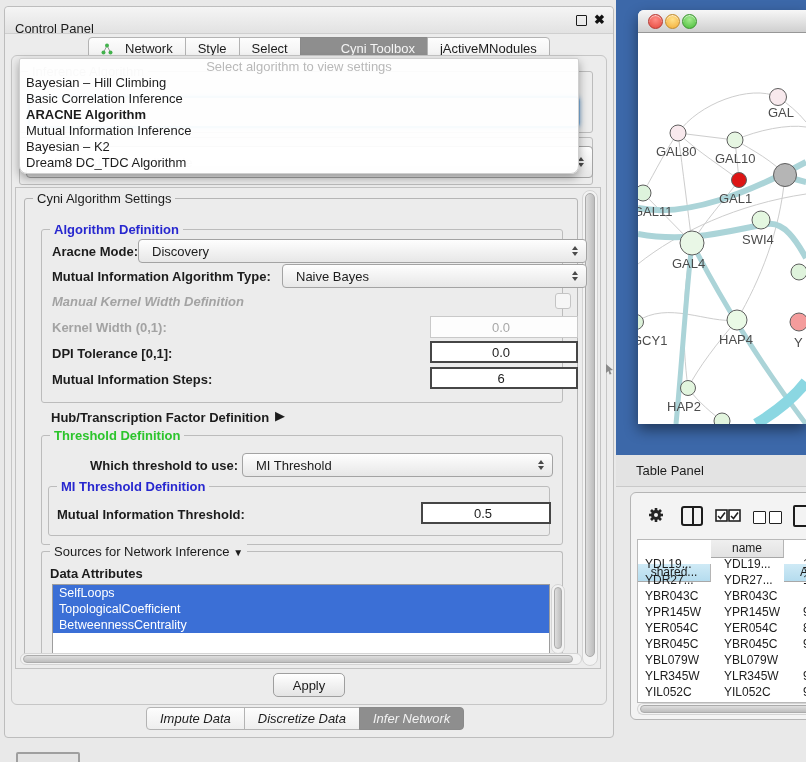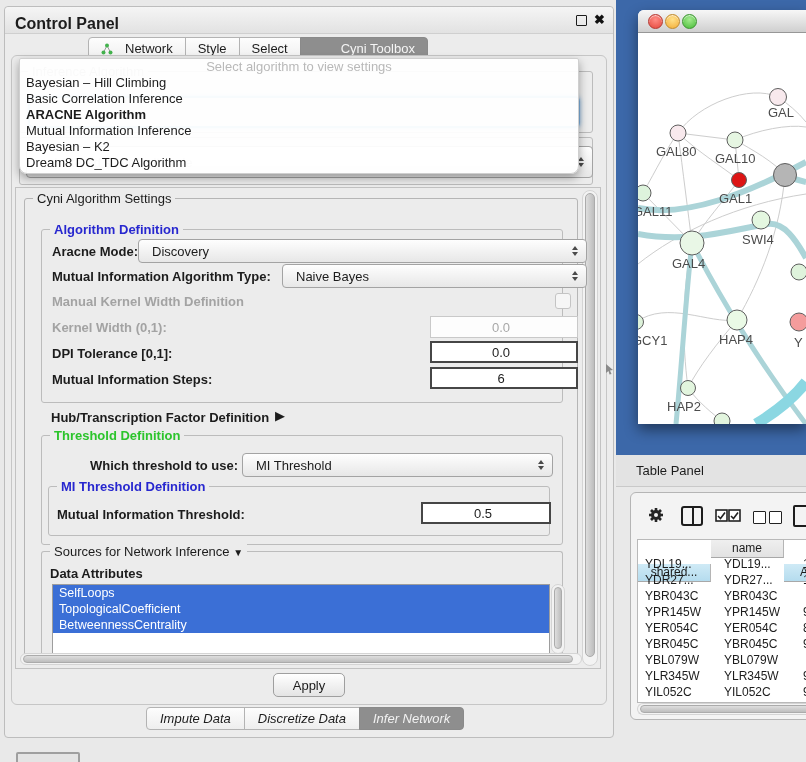--- a/index.html
+++ b/index.html
@@ -8,21 +8,21 @@
   .abs{position:absolute;}
   .lbl{font-size:13px;}
   .b{font-weight:bold;}
   .dis{color:#a3a3a3;}
 
   
   .cp{position:absolute;left:4px;top:6px;width:608px;height:730px;background:#ececec;
       border:1px solid #bdbdbd;border-radius:4px;}
   .cp-titlebar{position:absolute;left:0;top:0;right:0;height:26px;
       background:linear-gradient(#f5f5f5,#e2e2e2);border-bottom:1px solid #cfcfcf;border-radius:4px 4px 0 0;}
-  .cp-title{position:absolute;left:10px;top:8px;font-size:16px;font-weight:bold;}
+  .cp-title{position:absolute;left:10px;top:14px;font-size:13px;}
   .float-btn{position:absolute;right:26px;top:8px;width:9px;height:9px;border:1.6px solid #1c1c1c;border-radius:1px;}
   .close-btn{position:absolute;right:8px;top:5px;font-size:13px;font-weight:bold;color:#111;}
 
   
   .tabs{position:absolute;left:84px;top:30px;display:flex;}
   .tab{height:21px;display:flex;align-items:center;gap:12px;padding:0 12px;font-size:13px;
        background:linear-gradient(#fdfdfd,#efefef);border:1px solid #b3b3b3;margin-left:-1px;}
   .tab:first-child{border-radius:4px 0 0 0;}
   .tab:last-child{border-radius:0 4px 0 0;}
   .tab.sel{background:#8e8e8e;color:#f5f5f5;border-color:#8a8a8a;padding-left:40px;}
@@ -133,20 +133,23 @@
       </div>
       <div class="tab">
           <span>Style</span>
         </div>
       <div class="tab">
           <span>Select</span>
         </div>
       <div class="tab sel">
           <span>Cyni Toolbox</span>
         </div>
+      <div class="tab">
+          <span>jActiveMNodules</span>
+        </div>
     </div>
 
     <div class="cp-content"></div>
 
     <div class="groupbox" style="left:14px;top:64px;width:572px;height:60px;">
       <span class="legend" style="color:#9a9a9a;">Inference Algorithm</span>
       <div class="ghost-combo" style="left:8px;top:24px;width:548px;height:28px;"></div>
     </div>
     <div class="groupbox" style="left:14px;top:130px;width:572px;height:46px;">
       <div class="combo" style="left:6px;top:8px;width:552px;height:30px;color:#b2b2b2;">
@@ -190,21 +193,21 @@
 
           <span class="abs lbl b" style="left:10px;top:39px;">Mutual Information Algorithm Type:</span>
           <div class="combo" style="left:240px;top:34px;width:290px;height:22px;">
             <span>Naive Bayes</span>
             <span class="spin">
                 <i class="up"></i>
                 <i class="dn"></i>
               </span>
           </div>
 
-          <span class="abs lbl b dis" style="left:10px;top:64px;">Manual Kernel Width Definition</span>
+          <span class="abs lbl b dis" style="left:10px;top:64px;font-style:italic;">Manual Kernel Width Definition</span>
           <span class="checkbox" style="left:513px;top:63px;"></span>
 
           <span class="abs lbl b dis" style="left:10px;top:90px;">Kernel Width (0,1):</span>
           <div class="field ds" style="left:388px;top:86px;width:140px;height:20px;">
             <span>0.0</span>
           </div>
 
           <span class="abs lbl b" style="left:10px;top:116px;">DPI Tolerance [0,1]:</span>
           <div class="field en" style="left:388px;top:111px;width:138px;height:18px;">
             <span>0.0</span>

